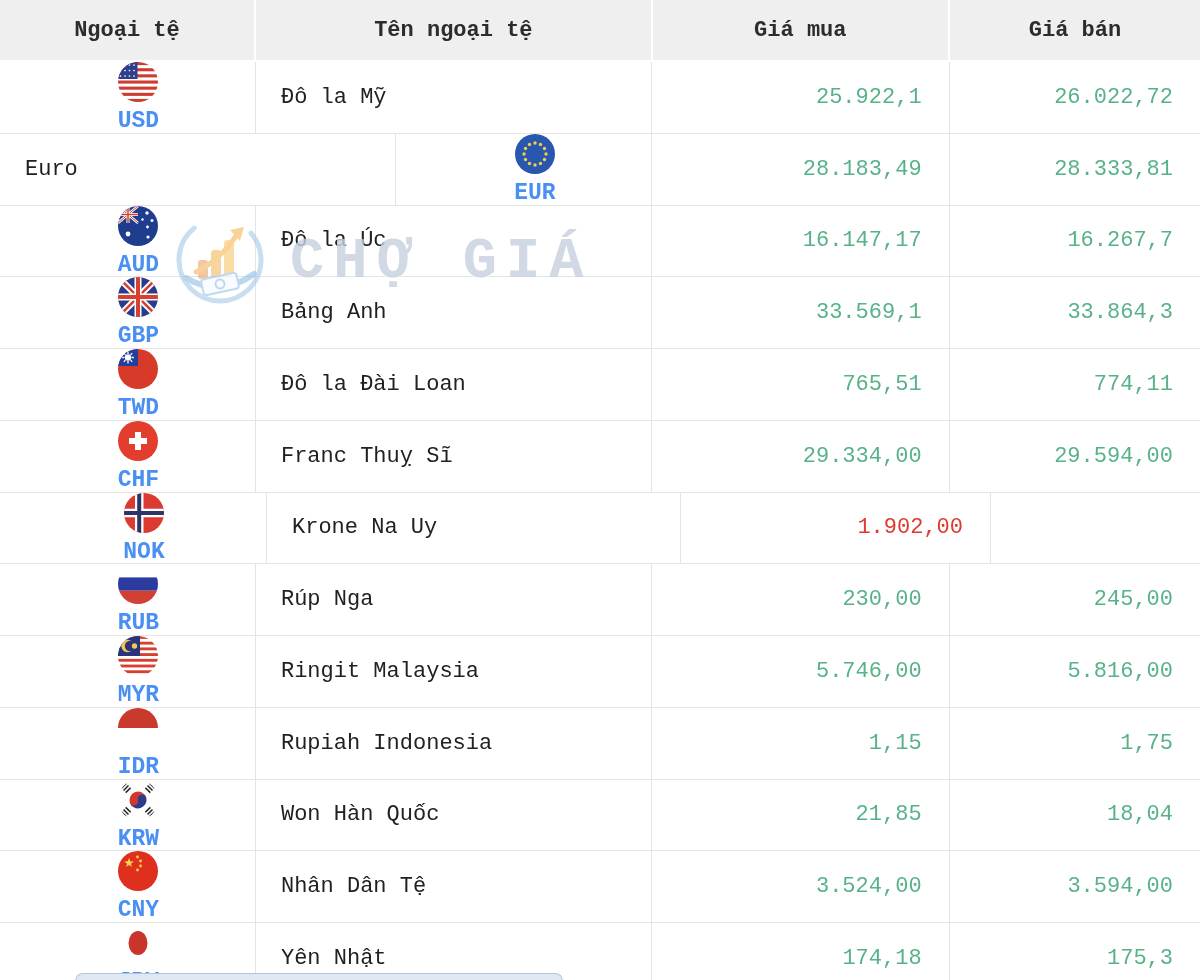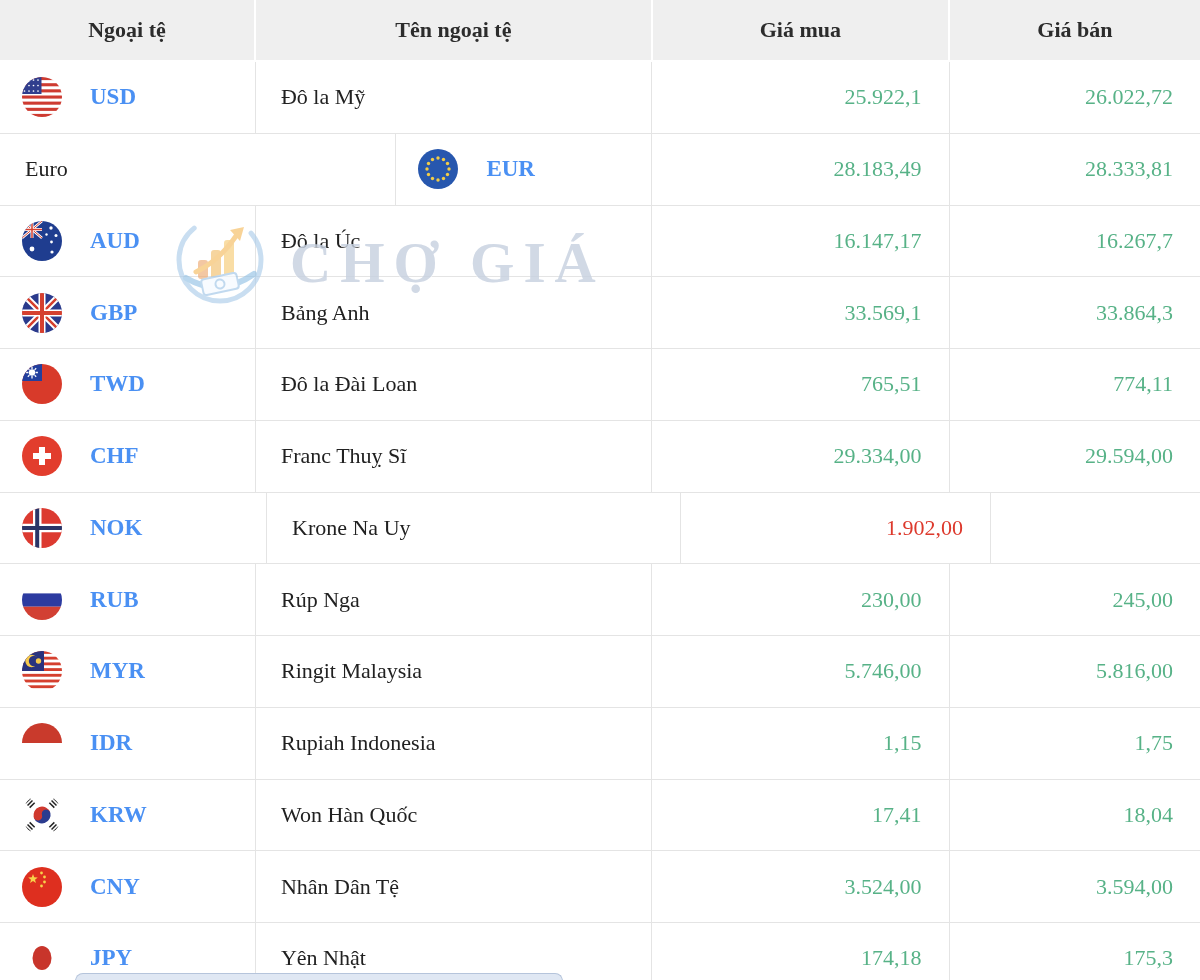--- a/index.html
+++ b/index.html
@@ -1,34 +1,34 @@
 <!DOCTYPE html>
 <html><head>
 <meta charset="utf-8">
 <style>
   * { margin:0; padding:0; box-sizing:border-box; }
   body { background:#fff; }
   .screen {
     position:relative; width:1200px; height:980px; overflow:hidden;
-    background:#14532d; font-family:Liberation Serif, serif;
+    background:#14532d; font-family:Liberation Mono, monospace;
   }
   
   .c1{width:267px;} .c2{width:414px;} .c3{width:310px;} .c4{width:261px;}
 
   .thead { display:flex; height:62px; border-bottom:2px solid #fff; }
   .th {
     background:var(--header-bg,#efefef); display:flex; align-items:center; justify-content:center;
     font-weight:bold; font-size:22px; color:#2c2c2c; border-right:2px solid #fff;
   }
   .th.c4 { border-right:none; }
 
   .row { display:flex; height:71.75px; border-bottom:1px solid #e4e4e4; background:#fff; }
   .cell { display:flex; align-items:center; border-right:1px solid #e4e4e4; }
   .cell.c4 { border-right:none; }
-  .cell.c1 { padding-left:22px; gap:28px; }
+  .cell.c1 { padding-left:22px; gap:6px;flex-direction:column; }
   .cell.c2 { padding-left:25px; font-size:22px; color:#212121; }
   .cell.c3, .cell.c4 { justify-content:flex-end; padding-right:27px; font-size:22px; }
 
   .code { font-weight:bold; font-size:23px; color:var(--blue,#4a90f3); cursor:pointer; }
   .up   { color:var(--up,#57b287); }
   .down { color:var(--down,#dd392c); }
 
   .flag { width:40px; height:40px; border-radius:50%; overflow:hidden; flex:0 0 40px; }
   .flag svg { display:block; }
 
@@ -369,21 +369,21 @@
                 </g>
               </g>
             </svg>
           </span>
         <span class="code">KRW</span>
       </div>
       <div class="cell c2">
         <span>Won Hàn Quốc</span>
       </div>
       <div class="cell c3">
-        <span class="up">17,41</span>
+        <span class="up">21,85</span>
       </div>
       <div class="cell c4">
         <span class="up">18,04</span>
       </div>
     </div>
       <div class="row">
       <div class="cell c1">
         <span class="flag">
             <svg xmlns="http://www.w3.org/2000/svg" width="40" height="40" viewBox="0 0 40 40">
               <rect width="40" height="40" fill="#de2f1f"></rect>

